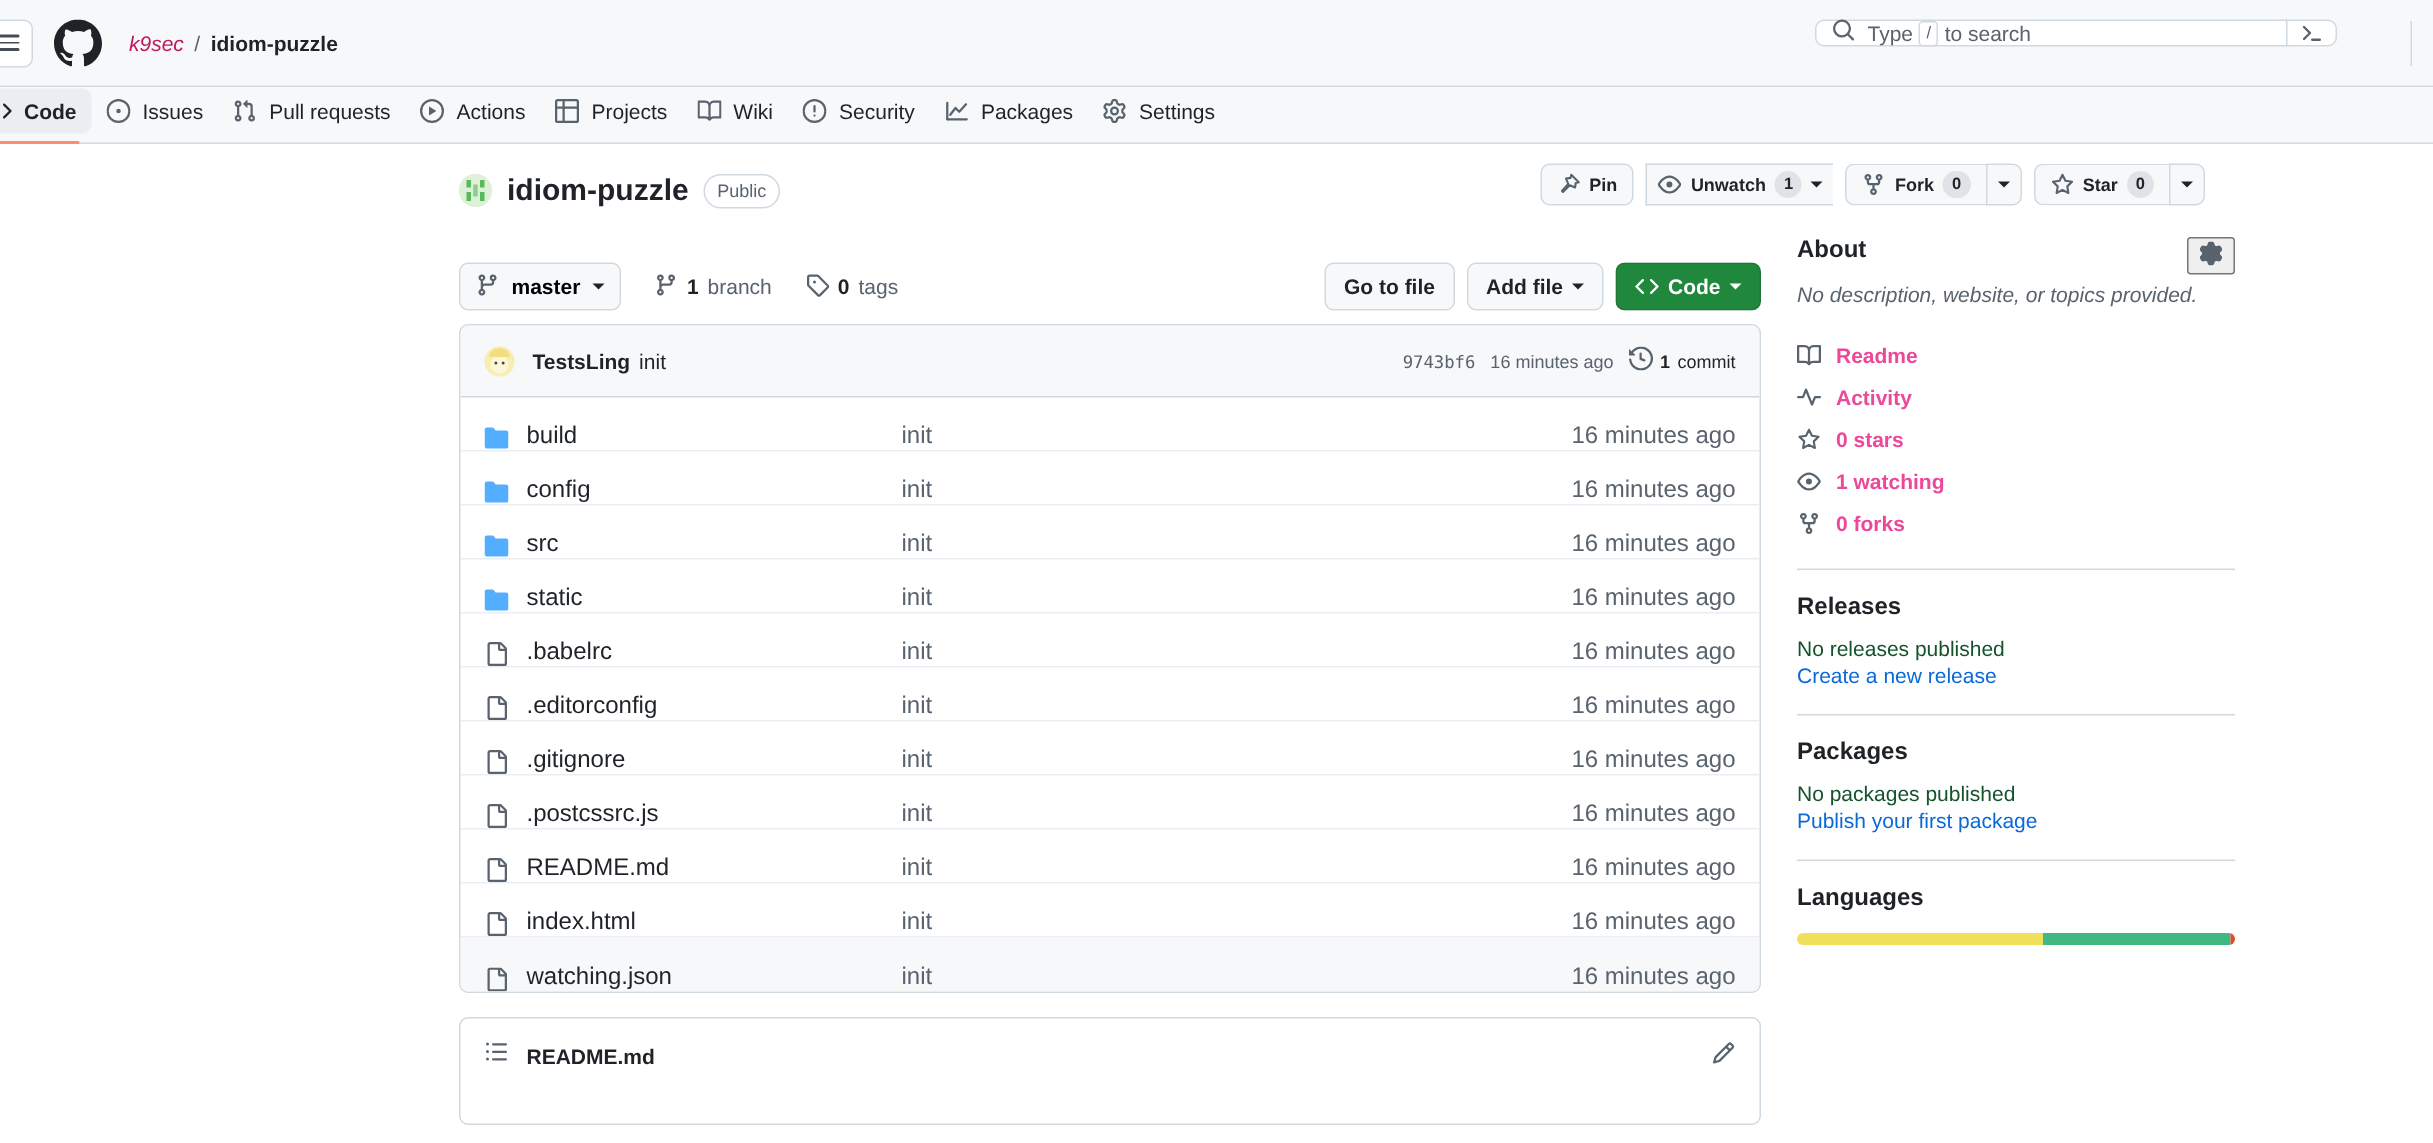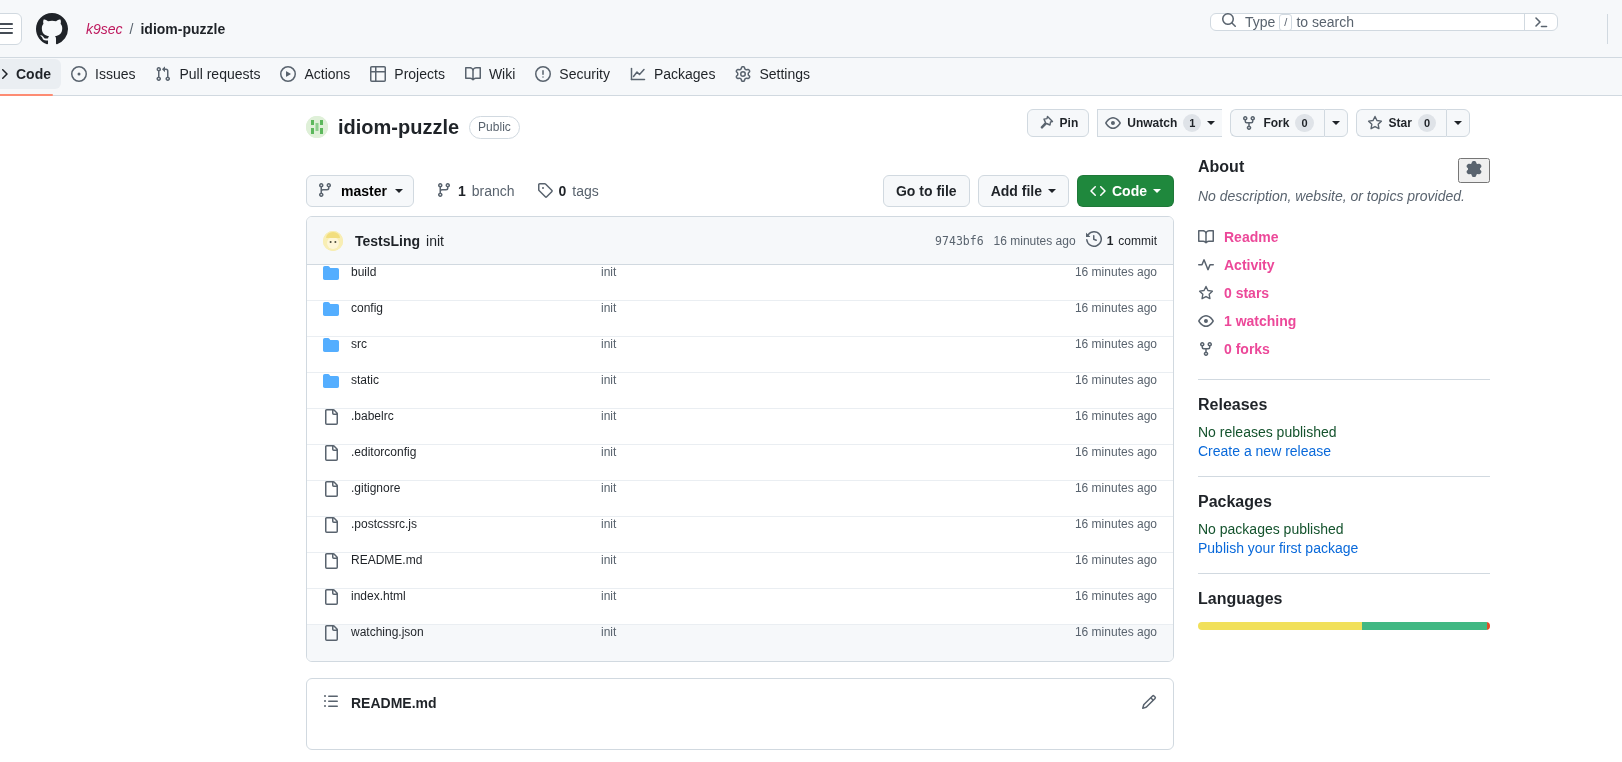--- a/index.html
+++ b/index.html
@@ -243,25 +243,25 @@
   .commit-right {
     margin-left: auto;
     display: flex; align-items: center; gap: 10px;
     font-size: 12px; color: #59636e;
   }
   .commit-sha { font-family: "DejaVu Sans Mono", monospace; font-size: 11.5px; }
   .commit-count { display:flex; align-items:center; gap:5px; font-size:12px; color:#1f2328;}
   .commit-count b { font-weight: bold; }
 
   .frow {
-    display: flex; align-items: flex-start;
+    display: flex; align-items: flex-end;
     height: 36px;
     border-bottom: 1px solid #eaeef2;
     padding: 0 16px;
-    font-size: 12px;
+    font-size: 16px;
   }
   .frow:last-child { border-bottom: none; }
   .frow.hover { background: #f6f8fa; }
   .fic { width: 16px; margin-right: 12px; display:flex; align-items:center; flex:none; }
   .fname { width: 250px; color: #1f2328; }
   .fmsg { flex: 1; color: #59636e; }
   .ftime { color: #59636e; text-align: right; white-space: nowrap; }
 
   
   .readme-card {

